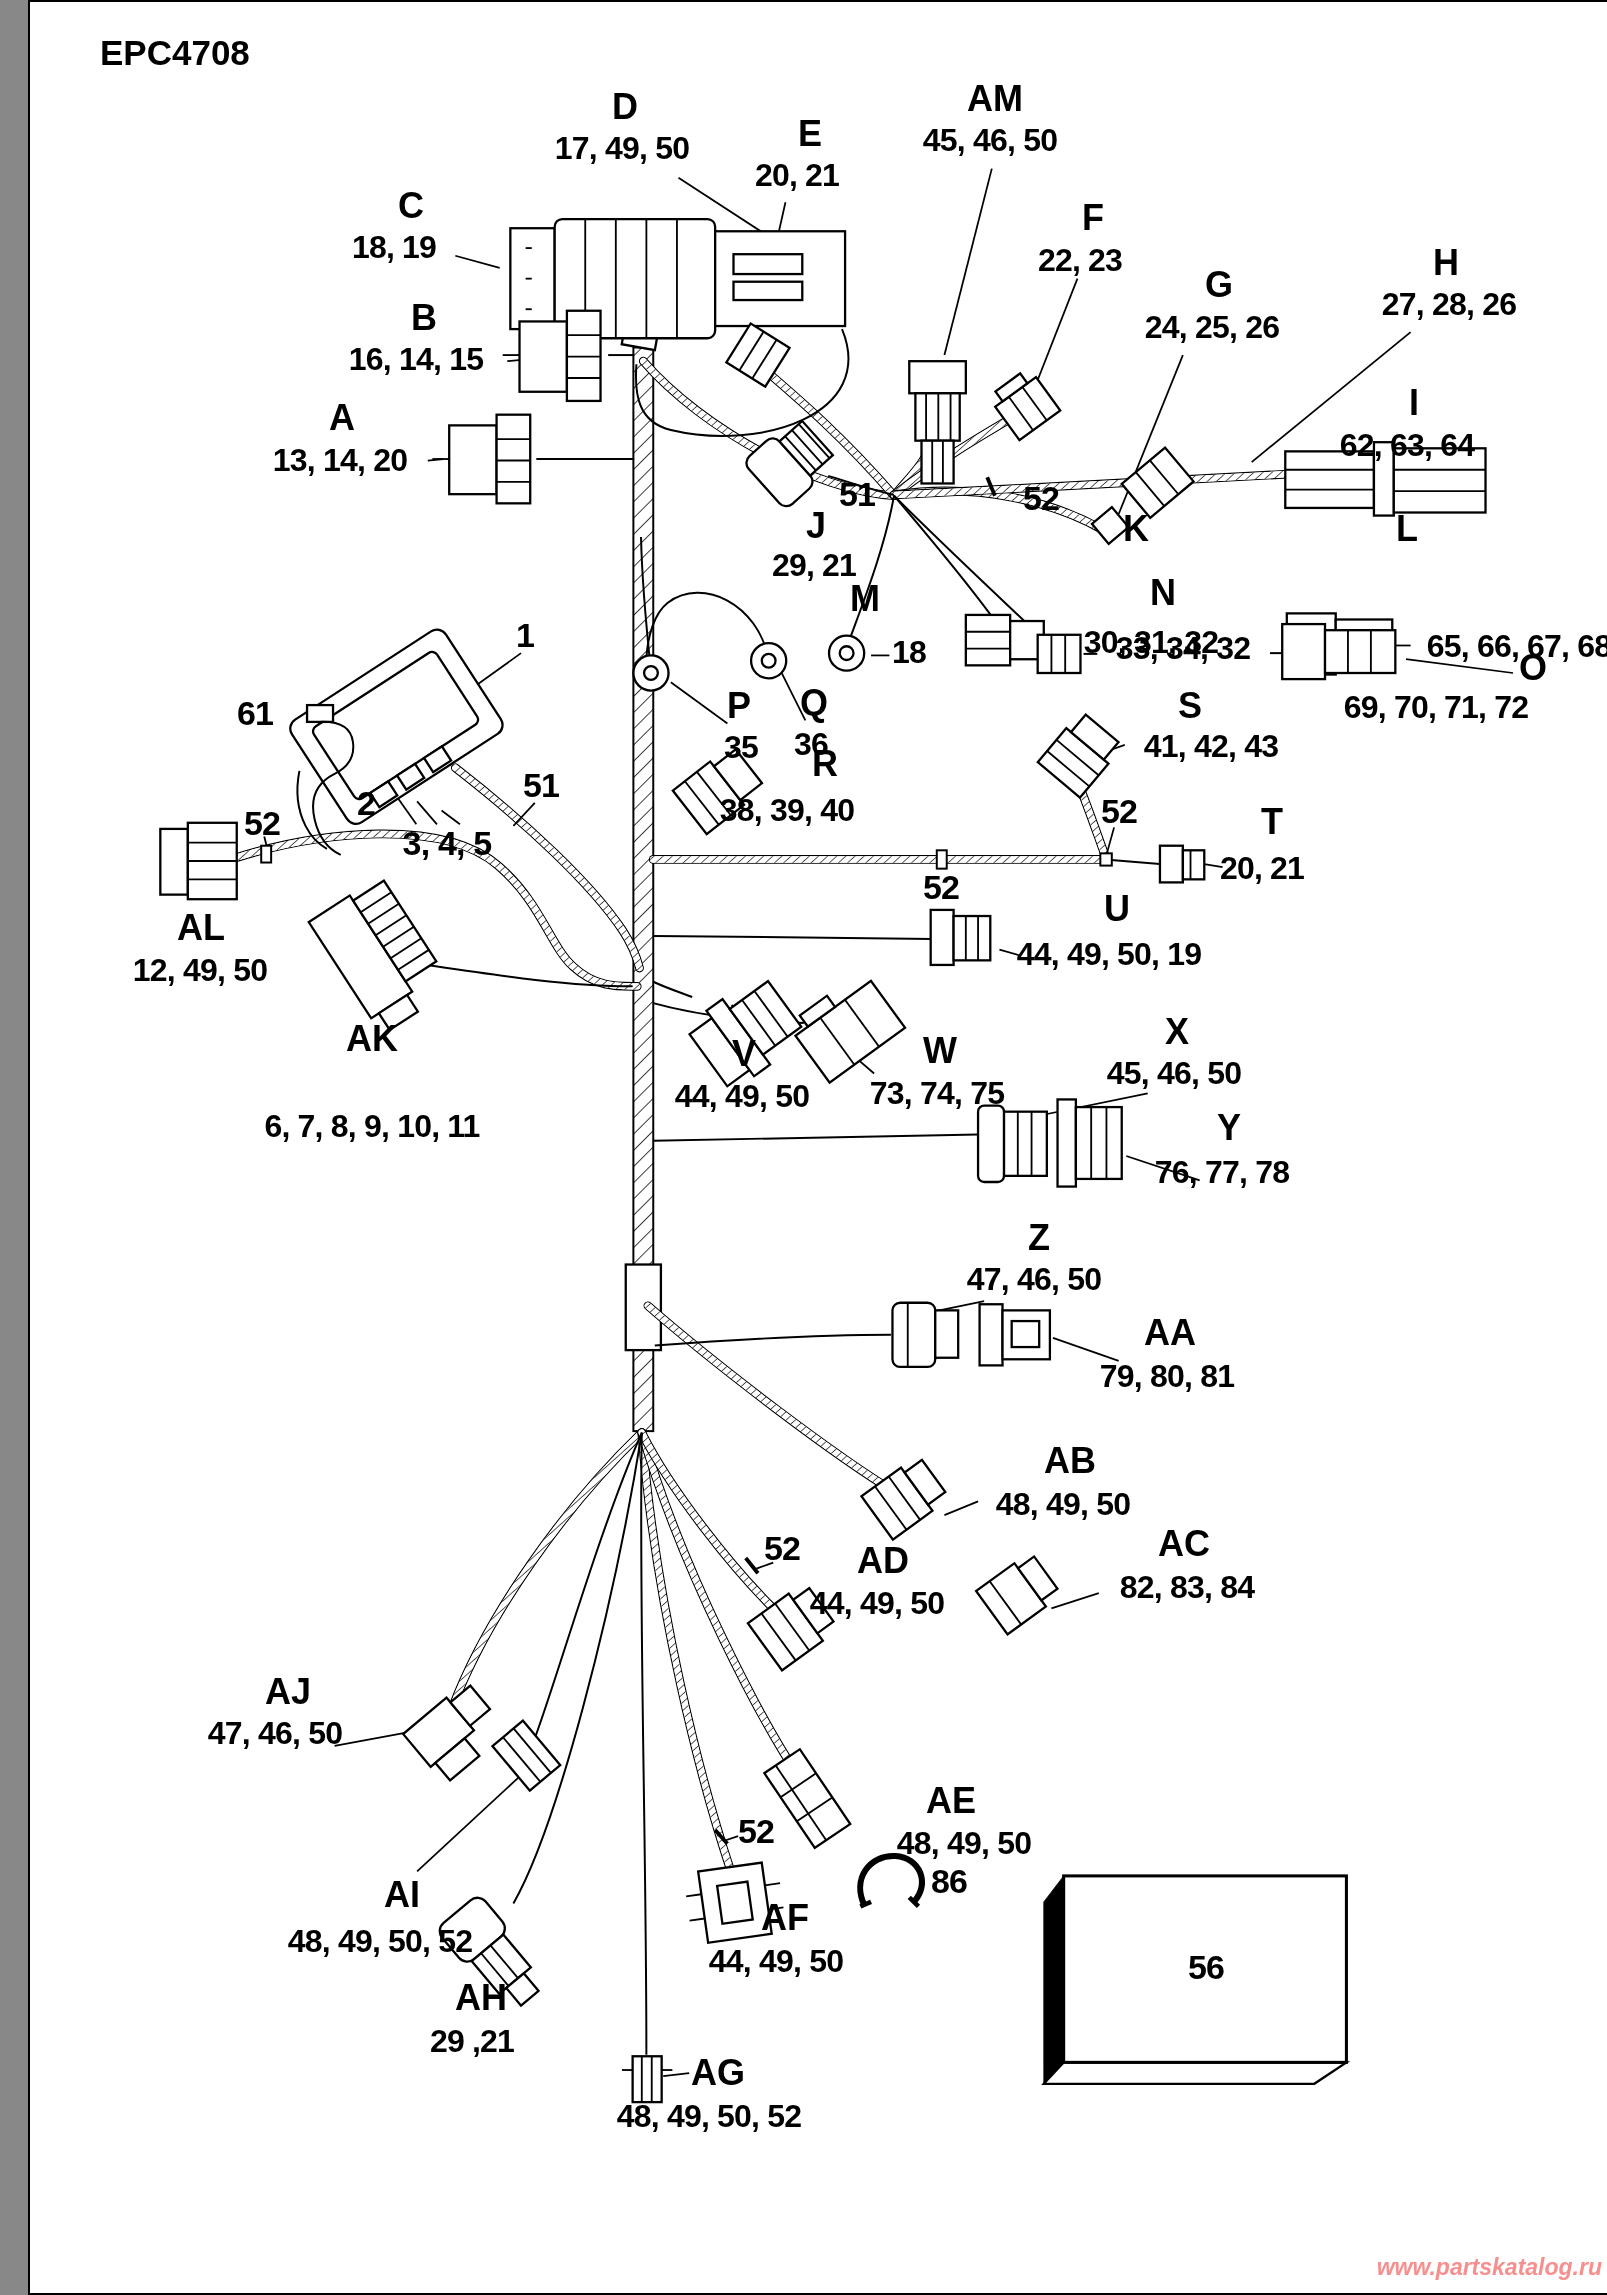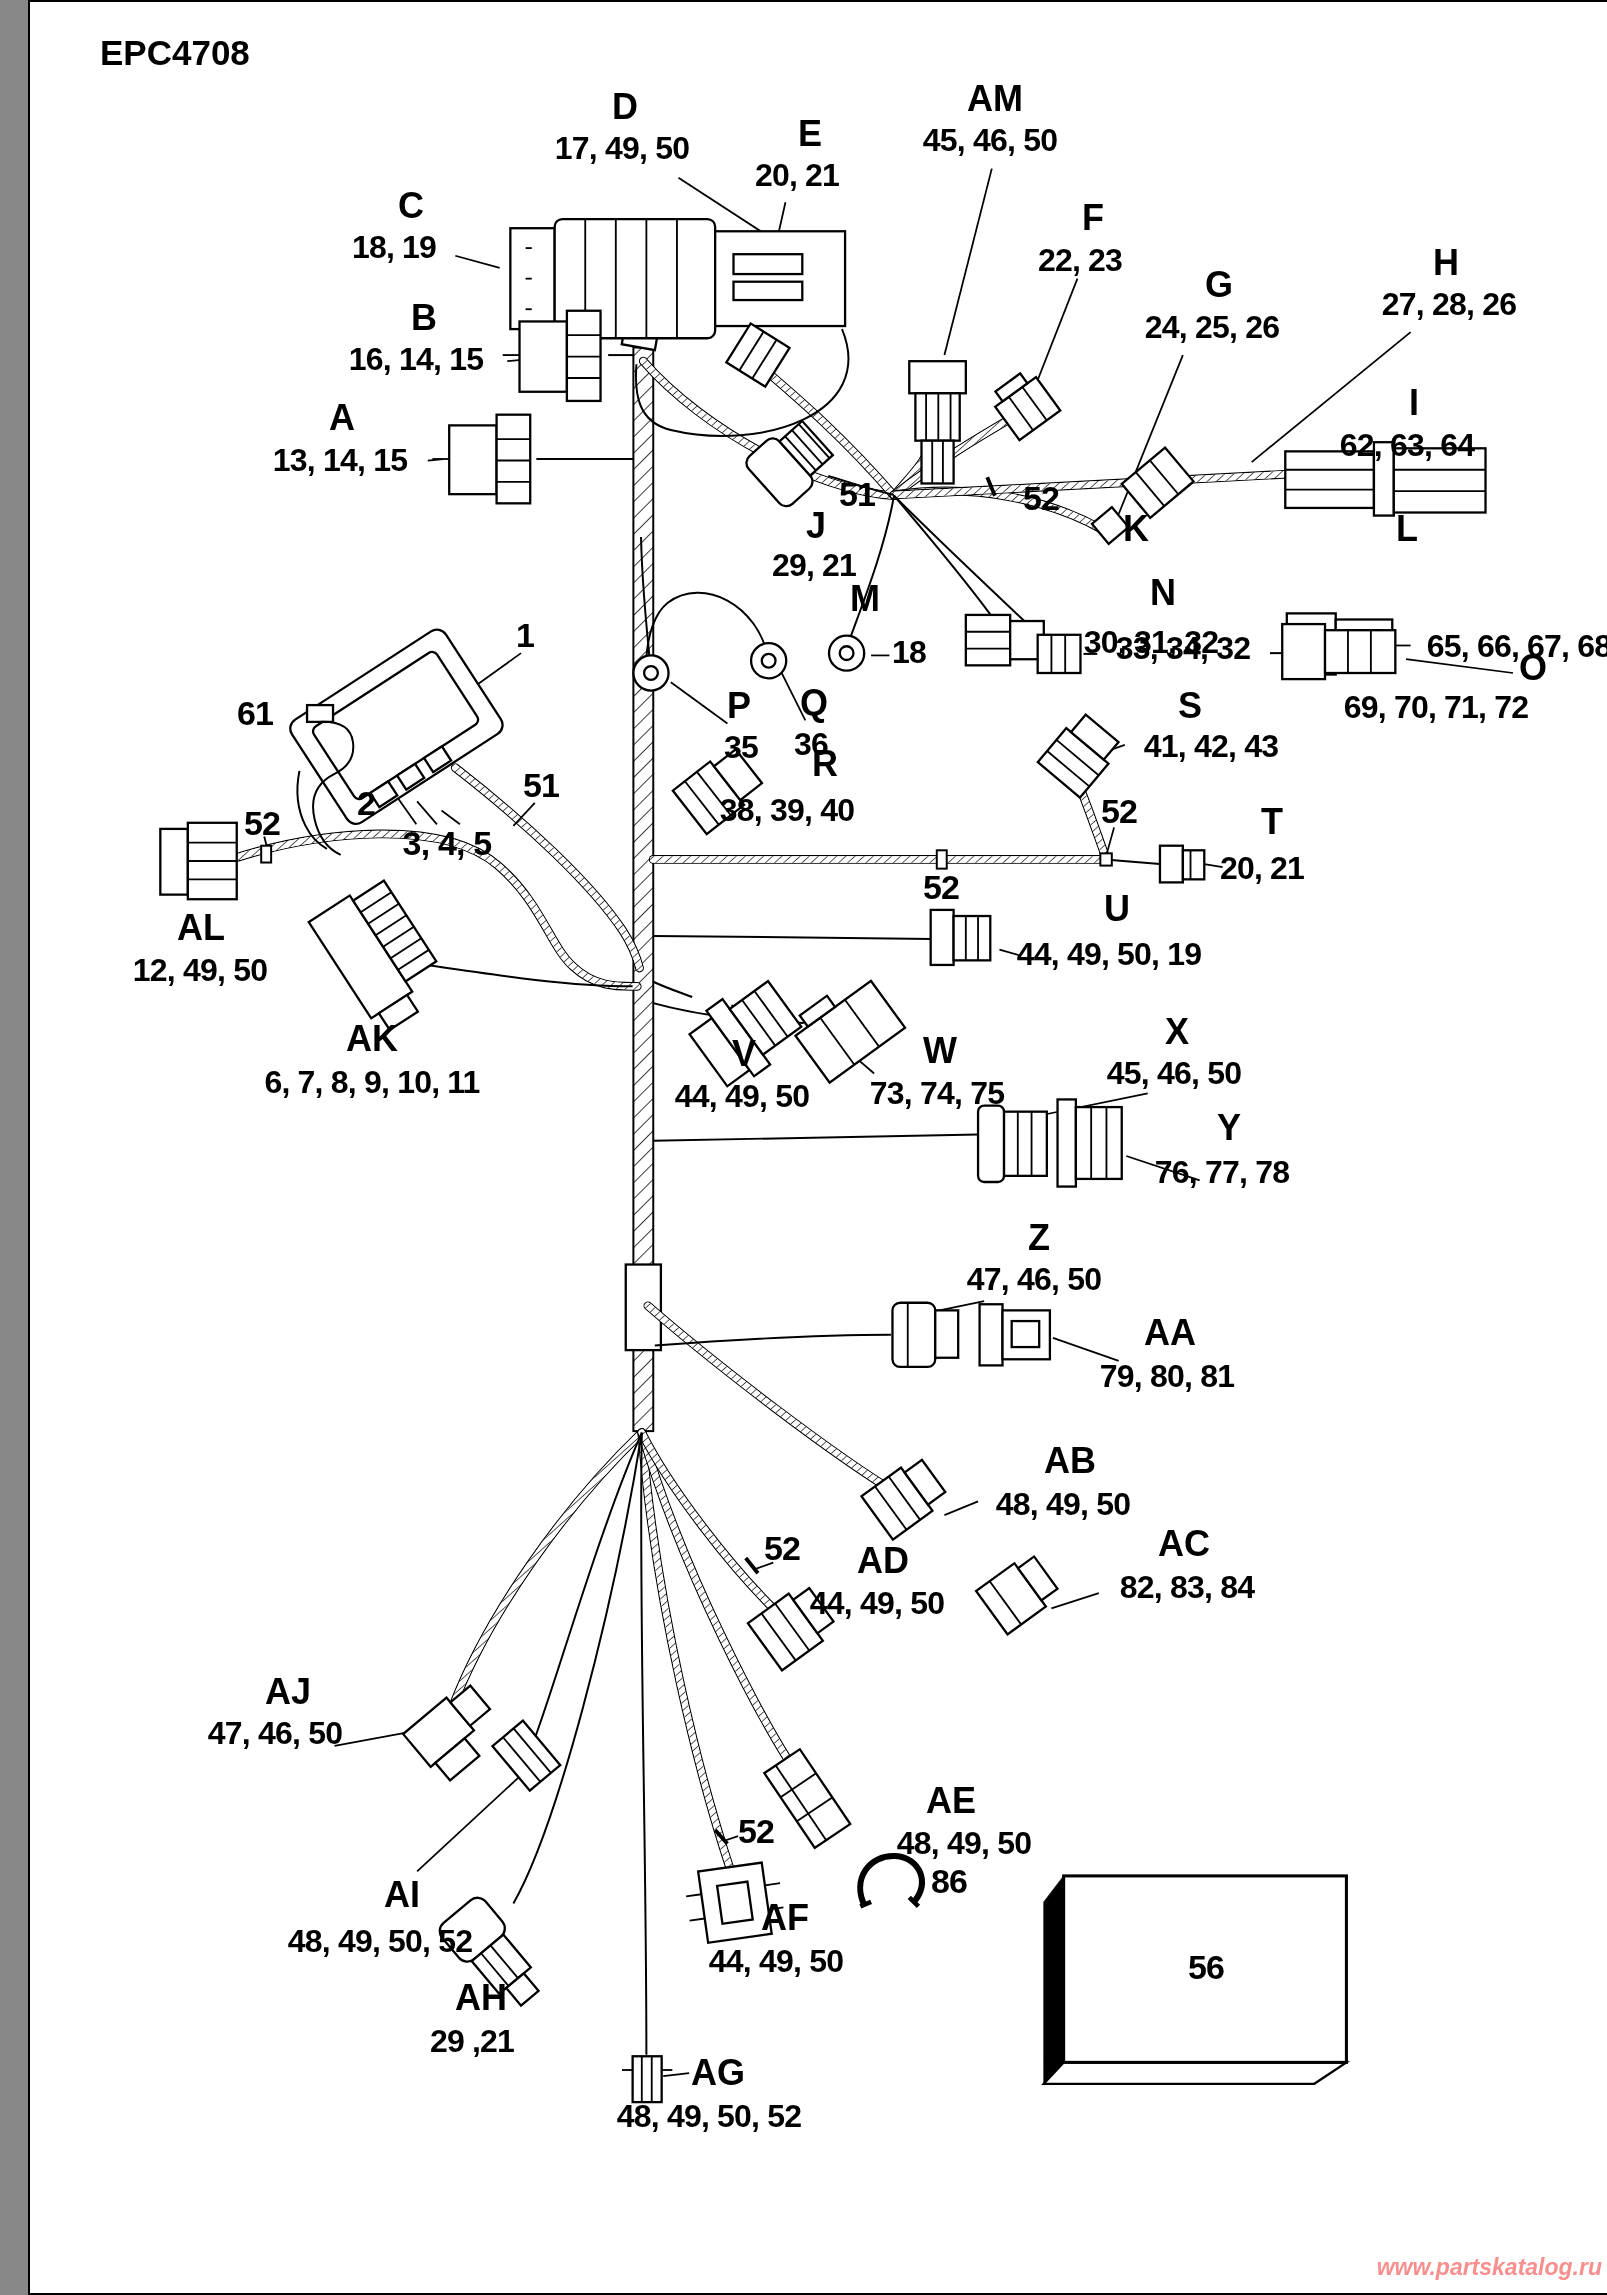--- a/index.html
+++ b/index.html
@@ -475,21 +475,21 @@
     <g>
       <polygon points="1352,2452 1326,2486 1326,2724 1352,2696" fill="#000" stroke="#000"></polygon>
       <polygon points="1326,2724 1680,2724 1722,2696 1352,2696" fill="#fff" stroke="#000" stroke-width="3"></polygon>
       <rect x="1352" y="2452" width="370" height="244" fill="#fff" stroke="#000" stroke-width="4"></rect>
     </g>
   </svg>
 
   <div id="title">EPC4708</div>
   <div id="labels">
       <div class="lab letter" style="left: 312px; top: 397px;">A</div>
-      <div class="lab parts" style="left: 310px; top: 442px;">13, 14, 15</div>
+      <div class="lab parts" style="left: 310px; top: 442px;">13, 14, 20</div>
       <div class="lab letter" style="left: 394px; top: 297px;">B</div>
       <div class="lab parts" style="left: 386px; top: 341px;">16, 14, 15</div>
       <div class="lab letter" style="left: 381px; top: 185px;">C</div>
       <div class="lab parts" style="left: 364px; top: 229px;">18, 19</div>
       <div class="lab letter" style="left: 595px; top: 86px;">D</div>
       <div class="lab parts" style="left: 592px; top: 130px;">17, 49, 50</div>
       <div class="lab letter" style="left: 780px; top: 113px;">E</div>
       <div class="lab parts" style="left: 767px; top: 157px;">20, 21</div>
       <div class="lab letter" style="left: 965px; top: 78px;">AM</div>
       <div class="lab parts" style="left: 960px; top: 122px;">45, 46, 50</div>
@@ -549,21 +549,21 @@
       <div class="lab parts" style="left: 746px; top: 1943px;">44, 49, 50</div>
       <div class="lab letter" style="left: 688px; top: 2052px;">AG</div>
       <div class="lab parts" style="left: 679px; top: 2098px;">48, 49, 50, 52</div>
       <div class="lab letter" style="left: 451px; top: 1977px;">AH</div>
       <div class="lab parts" style="left: 442px; top: 2023px;">29 ,21</div>
       <div class="lab letter" style="left: 372px; top: 1874px;">AI</div>
       <div class="lab parts" style="left: 350px; top: 1923px;">48, 49, 50, 52</div>
       <div class="lab letter" style="left: 258px; top: 1671px;">AJ</div>
       <div class="lab parts" style="left: 245px; top: 1715px;">47, 46, 50</div>
       <div class="lab letter" style="left: 342px; top: 1018px;">AK</div>
-      <div class="lab parts" style="left: 342px; top: 1064px;">6, 7, 8, 9, 10, 11</div>
+      <div class="lab parts" style="left: 342px; top: 1108px;">6, 7, 8, 9, 10, 11</div>
       <div class="lab letter" style="left: 171px; top: 907px;">AL</div>
       <div class="lab parts" style="left: 170px; top: 952px;">12, 49, 50</div>
       <div class="lab marker" style="left: 827px; top: 475px;">51</div>
       <div class="lab marker" style="left: 1011px; top: 479px;">52</div>
       <div class="lab marker" style="left: 495px; top: 616px;">1</div>
       <div class="lab marker" style="left: 225px; top: 694px;">61</div>
       <div class="lab marker" style="left: 336px; top: 784px;">2</div>
       <div class="lab marker" style="left: 511px; top: 766px;">51</div>
       <div class="lab marker" style="left: 417px; top: 824px;">3, 4, 5</div>
       <div class="lab marker" style="left: 232px; top: 804px;">52</div>

